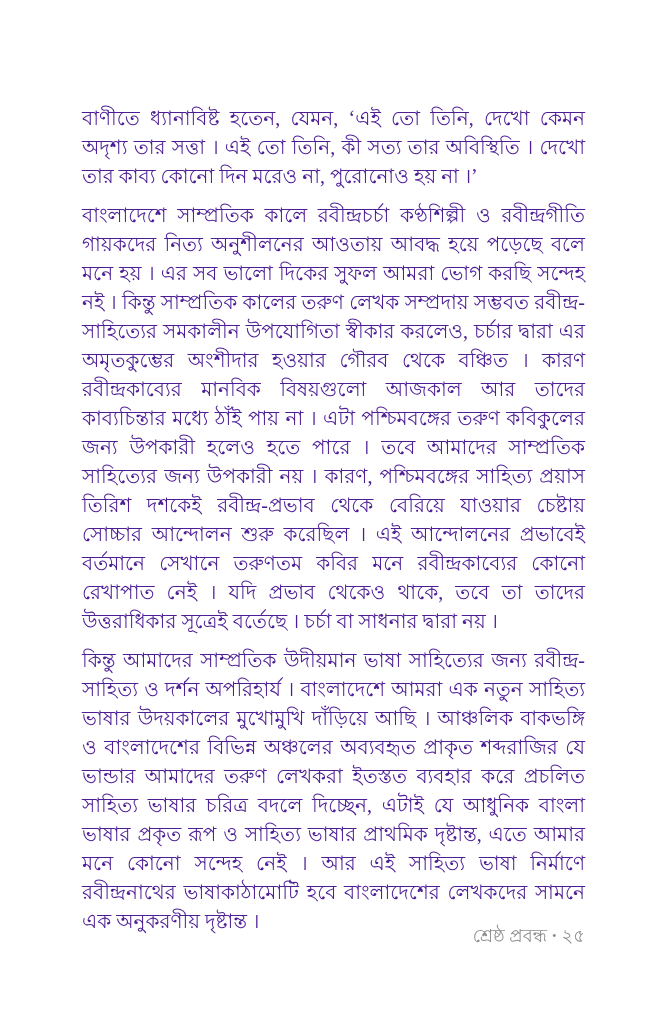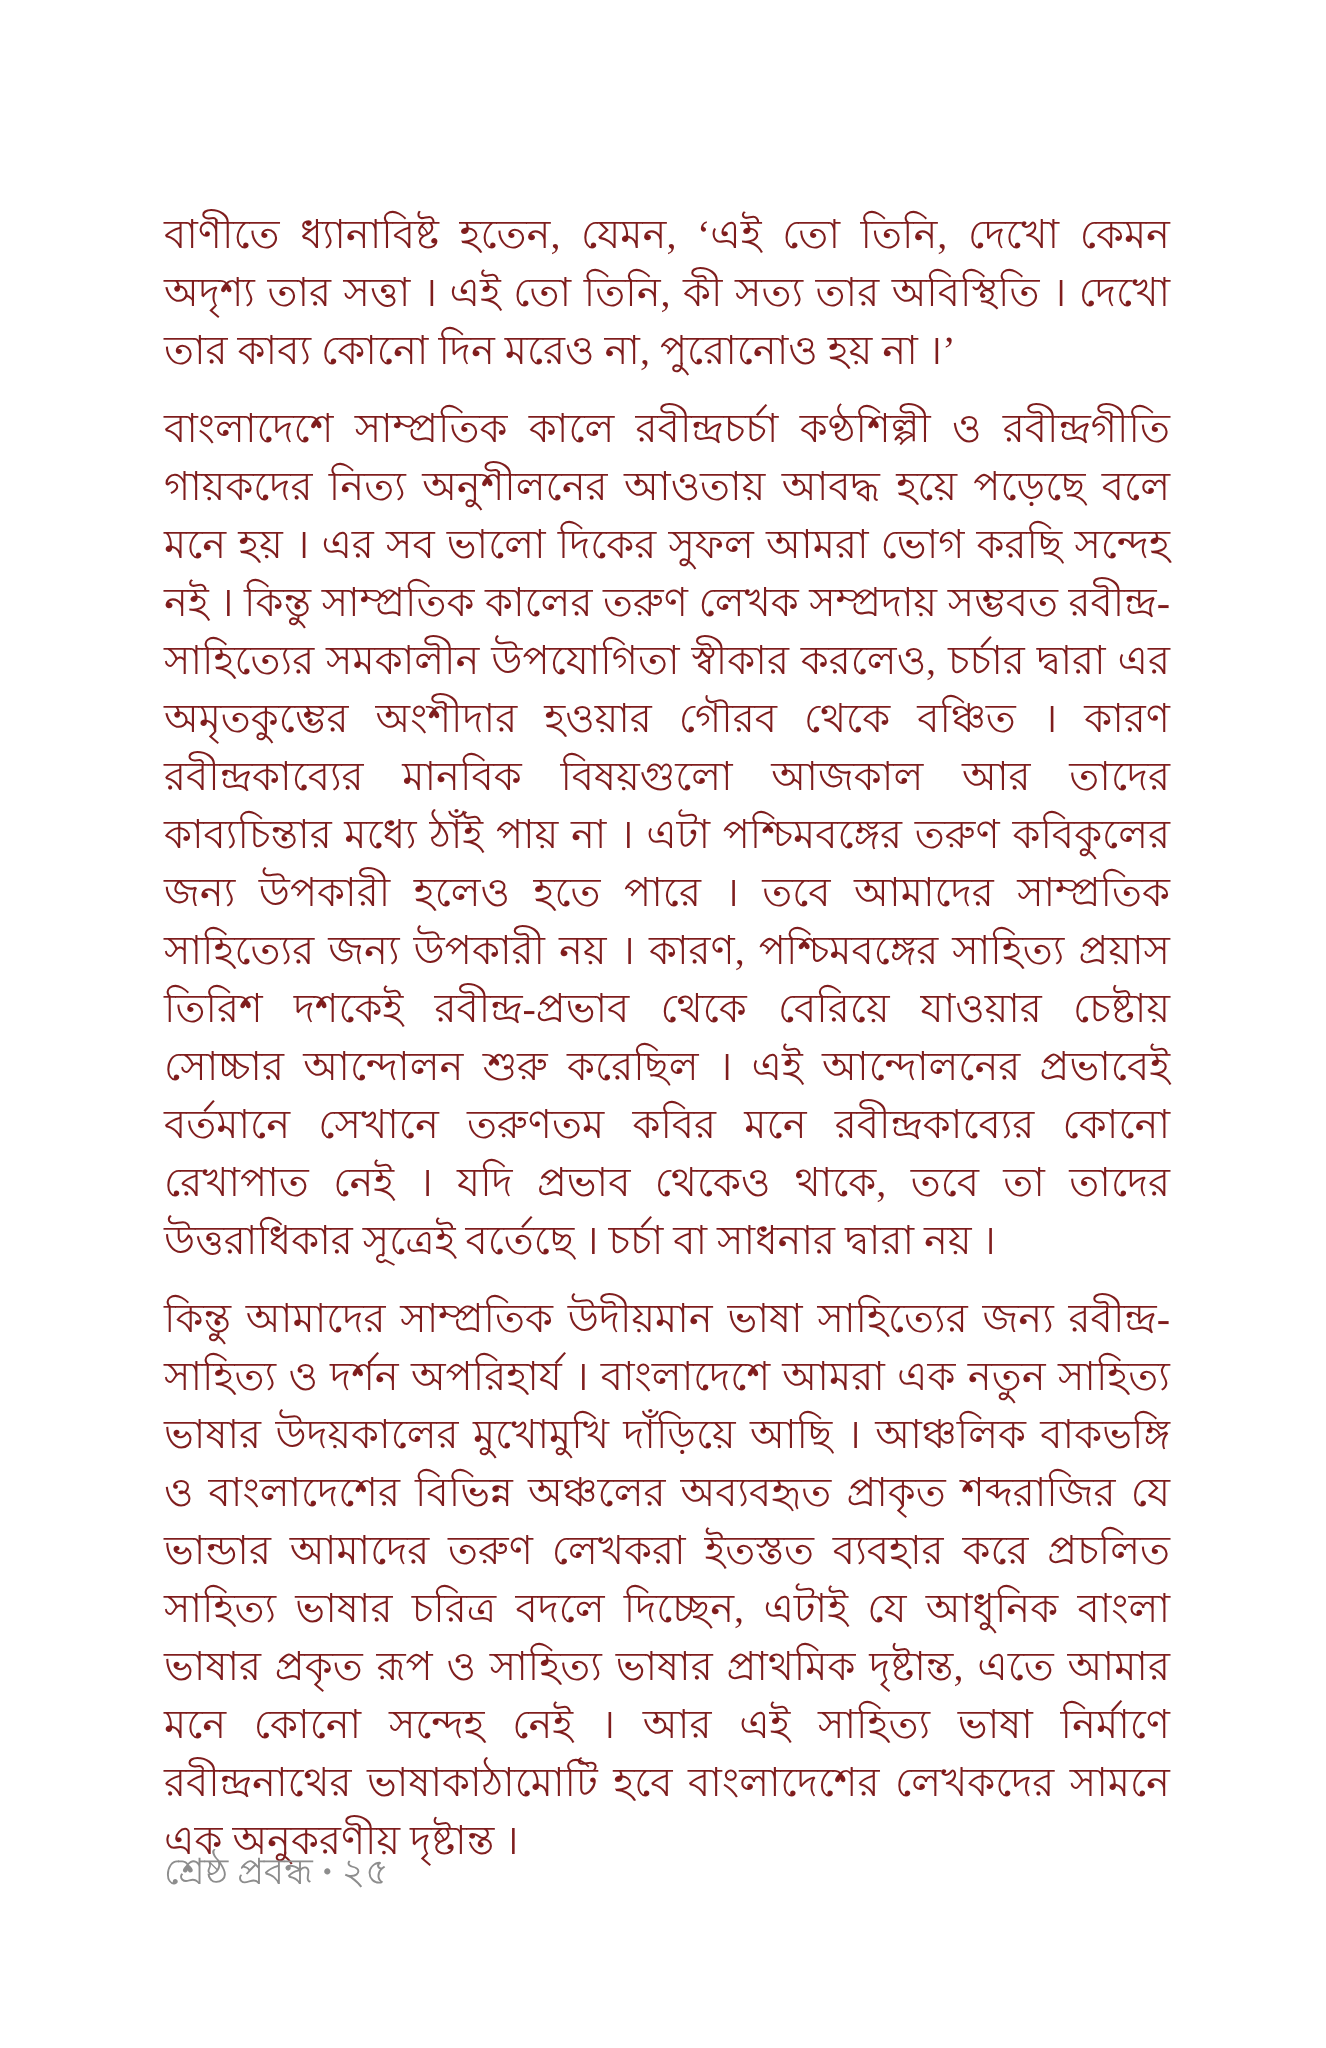--- a/index.html
+++ b/index.html
@@ -18,30 +18,30 @@
   .text-block {
     position: absolute;
     left: 82px;
     top: 104px;
     width: 503px;
   }
   .text-block p {
     margin: 0 0 10px 0;
     font-size: 20px;
     line-height: 29px;
-    color: #7f1d1d;
+    color: #4c1d95;
     text-align: justify;
     text-justify: inter-word;
   }
   .page-footer {
     position: absolute;
     left: 82px;
     top: 924px;
     width: 503px;
-    text-align: left;
+    text-align: right;
     font-size: 18px;
     line-height: 24px;
     color: #8d8d8d;
     white-space: nowrap;
   }
   .page-footer .bullet {
     display: inline-block;
     font-size: 13px;
     padding: 0 5px;
     vertical-align: 2px;

